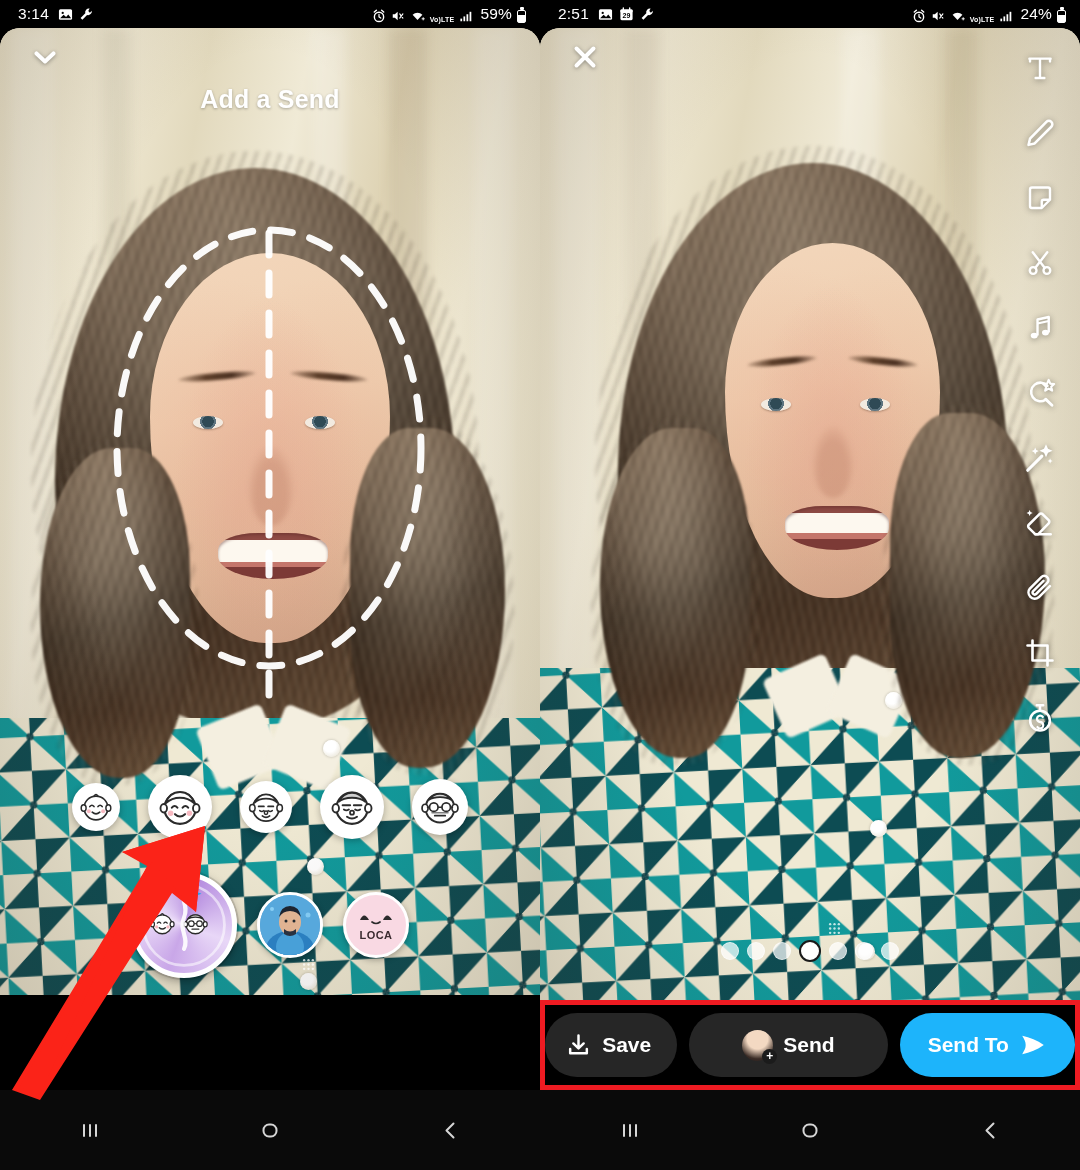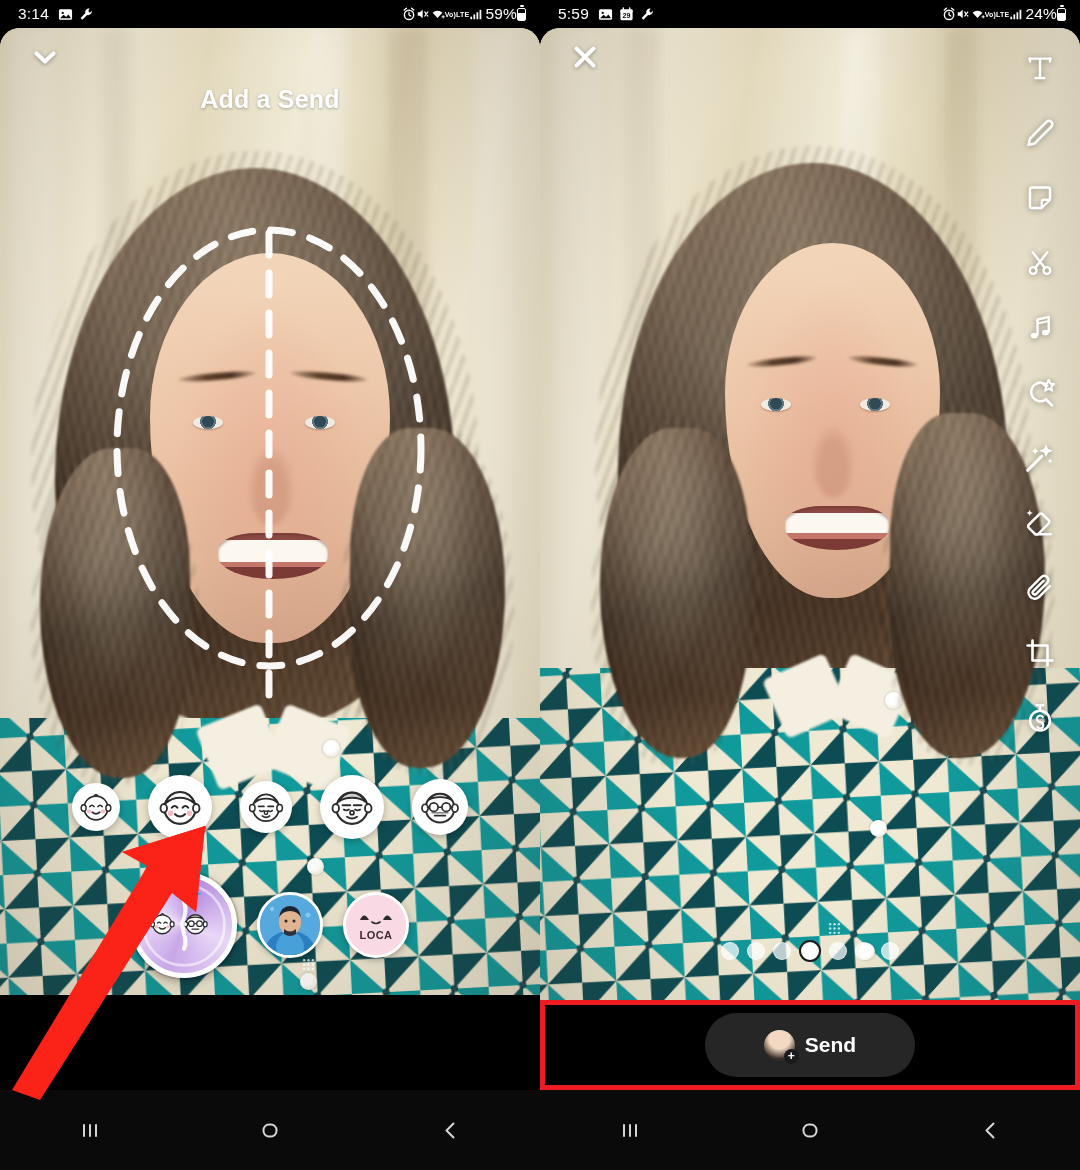--- a/index.html
+++ b/index.html
@@ -12,21 +12,21 @@
   .screen { width:540px; height:1170px; position:relative; background:#000; overflow:hidden; }
 
   
   .statusbar {
     height:28px; width:100%; background:#000; color:#fff;
     display:flex; align-items:center; justify-content:space-between;
     padding:0 14px 0 18px; font-size:15px; font-weight:500; letter-spacing:.2px;
     position:relative; z-index:30;
   }
   .sb-left { display:flex; align-items:center; gap:6px;justify-content:flex-end; }
-  .sb-right { display:flex; align-items:center; }
+  .sb-right { display:flex; align-items:flex-end; gap:5px; }
   .sb-time { font-size:15.5px; font-weight:500; margin-right:3px; }
   .sb-ico { display:inline-flex; align-items:center; }
   .sb-pct { font-size:15.5px; font-weight:500; margin-left:1px; }
   .bat {
     width:9px; height:13px; border:1.6px solid #fff; border-radius:2px;
     position:relative; background:linear-gradient(to top,#fff 62%, transparent 62%);
   }
   .bat:before { content:""; position:absolute; top:-3.6px; left:2px; width:4px; height:2.2px; background:#fff; border-radius:1px; }
   .volte { font-size:7px; line-height:7px; text-align:center; font-weight:700; }
   .volte i { font-style:normal; display:block; }
@@ -451,21 +451,21 @@
           <path d="M18.5 8.5 11.5 15.5 18.5 22.5" fill="none" stroke="#d6d6d6" stroke-width="2" stroke-linecap="round" stroke-linejoin="round"></path>
         </svg>
       </div>
     </div>
   </div>
 
   <div class="screen right">
 
     <div class="statusbar">
       <div class="sb-left">
-        <span class="sb-time">5:59</span>
+        <span class="sb-time">2:51</span>
         <span class="sb-ico">
           <svg width="15" height="15" viewBox="0 0 16 16">
               <rect x="1" y="2.5" width="14" height="11" rx="1.6" fill="#fff"></rect>
               <circle cx="5" cy="6.3" r="1.2" fill="#000"></circle>
               <path d="M2.2 12 6 8.2l2.6 2.4L11 8l3 4z" fill="#000"></path>
             </svg>
         </span>
         <span class="sb-ico" style="position:relative;">
           <svg width="15" height="15" viewBox="0 0 16 16">
               <rect x="1.5" y="2.6" width="13" height="11.4" rx="1.4" fill="#fff"></rect>
@@ -645,25 +645,38 @@
       <circle cx="2" cy="6" r="1.1"></circle>
           <circle cx="6" cy="6" r="1.1"></circle>
           <circle cx="10" cy="6" r="1.1"></circle>
       <circle cx="2" cy="10" r="1.1"></circle>
           <circle cx="6" cy="10" r="1.1"></circle>
           <circle cx="10" cy="10" r="1.1"></circle>
         </g>
     </svg>
 
     <div class="actionbar">
+      <div class="btn btn-save">
+        <svg width="27" height="27" viewBox="0 0 24 24">
+          <path d="M12 3v11M7.4 10.2 12 14.6l4.6-4.4" fill="none" stroke="#fff" stroke-width="2.2" stroke-linecap="round" stroke-linejoin="round"></path>
+          <path d="M4.6 15.2v3.6h14.8v-3.6" fill="none" stroke="#fff" stroke-width="2.2" stroke-linecap="round" stroke-linejoin="round"></path>
+        </svg>
+        <span>Save</span>
+      </div>
       <div class="btn btn-story">
         <span class="story-ava">
           <span class="story-plus">+</span>
         </span>
         <span>Send</span>
+      </div>
+      <div class="btn btn-send">
+        <span>Send To</span>
+        <svg width="28" height="24" viewBox="0 0 26 22">
+          <path d="M3 2.5c7 1.6 14 4.2 20 8.5-6 4.3-13 6.9-20 8.5 2.2-4 3.2-5.6 3.2-8.5S5.2 6.5 3 2.5z" fill="#fff"></path>
+        </svg>
       </div>
     </div>
 
     <div class="navbar">
       <div class="nav-btn">
         <svg width="30" height="30" viewBox="0 0 30 30">
           <g stroke="#d6d6d6" stroke-width="2" stroke-linecap="round">
               <path d="M9 10v11M15 10v11M21 10v11"></path>
             </g>
         </svg>

